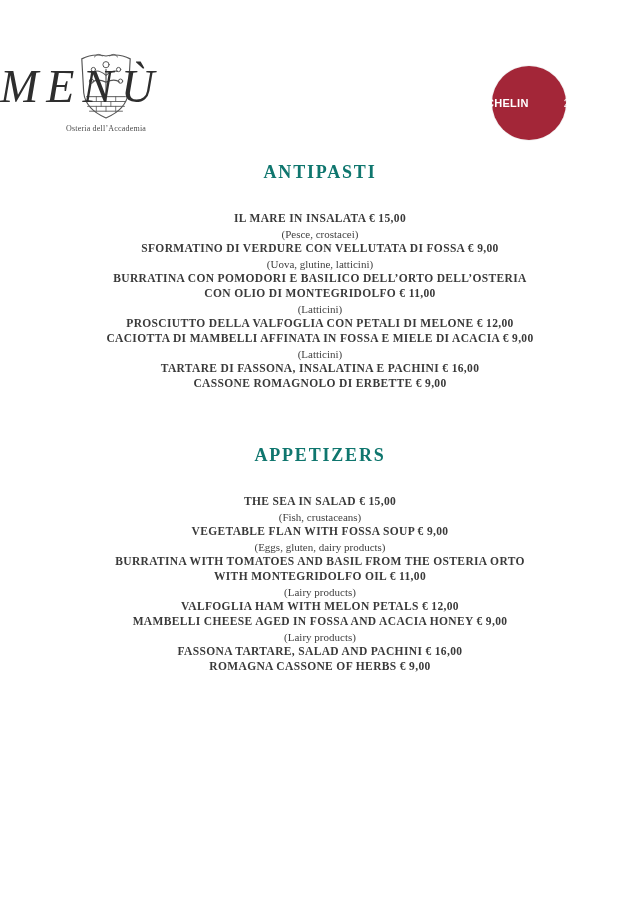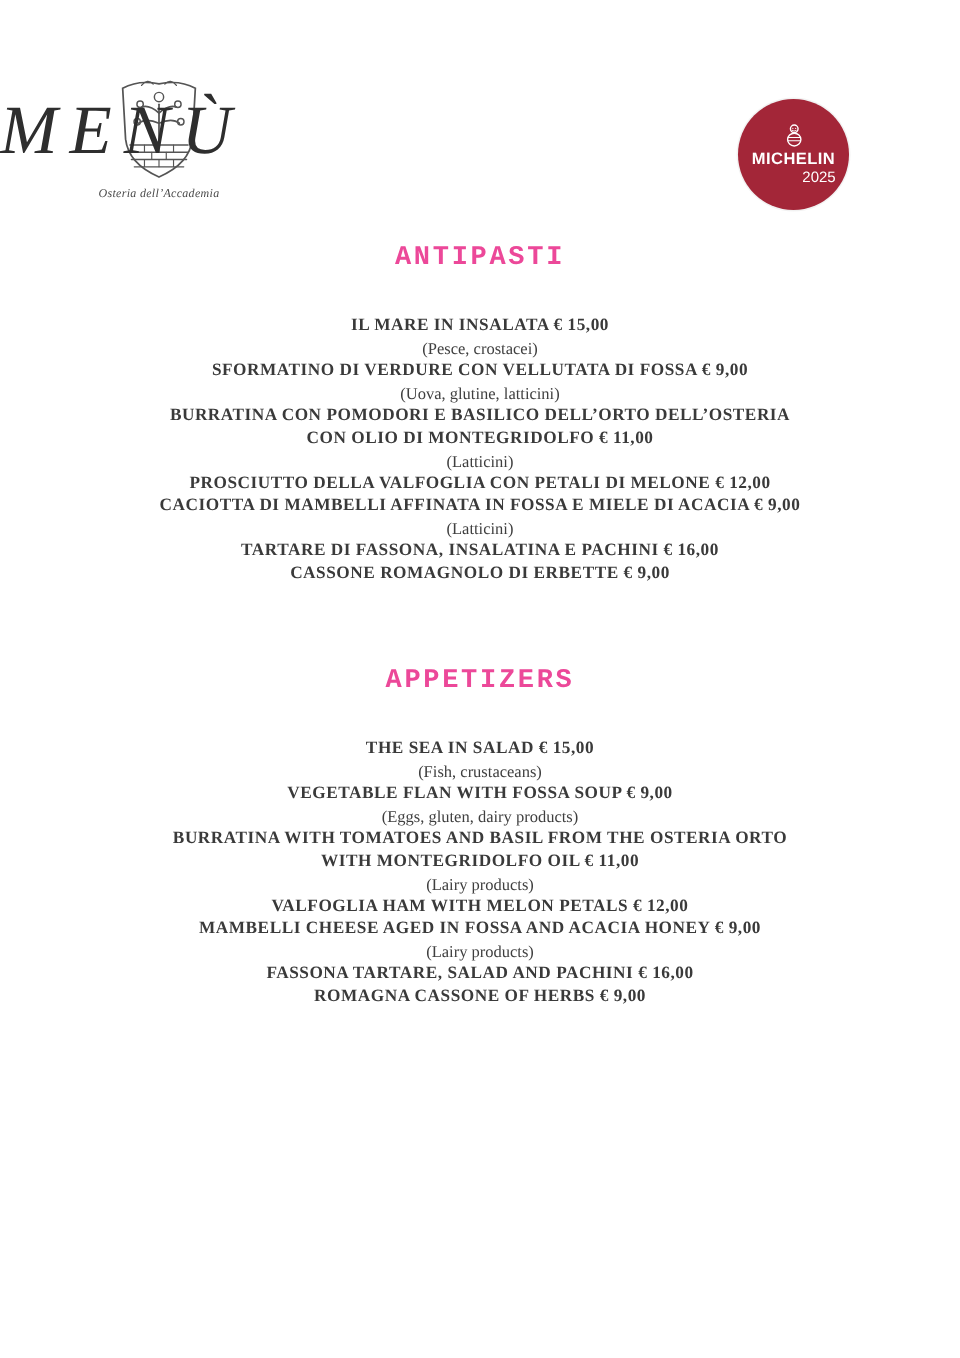--- a/index.html
+++ b/index.html
@@ -25,21 +25,20 @@
     left: 56px;
     top: 50px;
     width: 100px;
     text-align: center;
     color: #4a4a4a;
   }
   .logo svg { display: block; margin: 0 auto; }
   .logo-caption {
     margin-top: 2px;
     font-size: 8px;
-    font-style: italic;
     letter-spacing: 0.2px;
     color: #4a4a4a;
     white-space: nowrap;
   }
 
   .menu-title {
     position: absolute;
     left: 0; right: 0;
     top: 60px;
     text-align: left;
@@ -54,21 +53,21 @@
   .michelin-badge {
     position: absolute;
     right: 74px;
     top: 66px;
     width: 74px;
     height: 74px;
     border-radius: 50%;
     background: #A32638;
     color: #ffffff;
     display: flex;
-    flex-direction: column;
+    flex-direction: row;
     align-items: center;
     justify-content: center;
     gap: 1px;
     box-shadow: 0 0 0 1px rgba(0,0,0,0.05);
   }
   .michelin-badge svg { display: block; }
   .michelin-label {
     font-family: "Liberation Sans", sans-serif;
     font-weight: 700;
     font-size: 11px;
@@ -81,25 +80,25 @@
     line-height: 11px;
     margin-left: 34px;
   }
 
   
   .menu-body { text-align: center; padding-top: 10px; }
 
   .section + .section { margin-top: 54px; }
 
   .section-heading {
-    font-family: Liberation Mono, monospace;
+    font-family: Liberation Serif, serif;
     font-size: 18px;
     font-weight: 700;
     letter-spacing: 1.8px;
-    color: #ec4899;
+    color: #0f766e;
   }
 
   .items {
     margin-top: 28px;
     display: flex;
     flex-direction: column;
   }
 
   .item { max-width: 560px; margin: 0 auto; }
 

